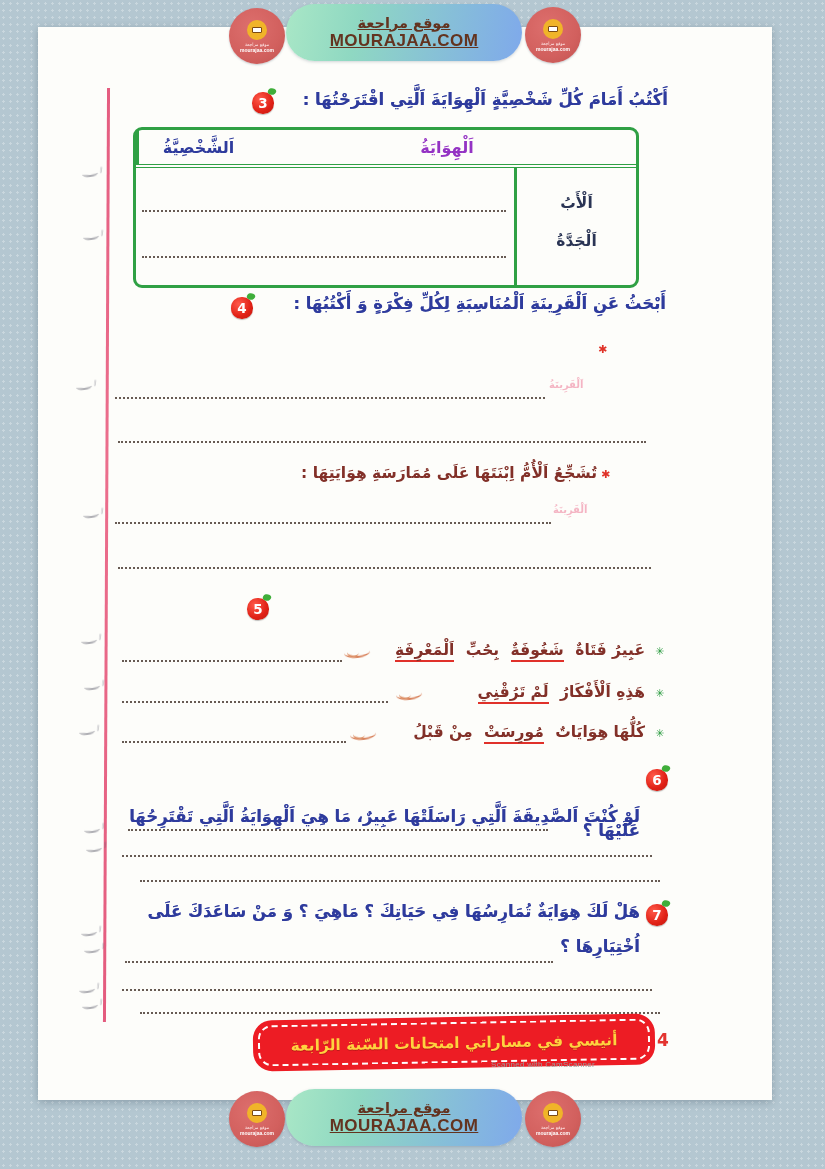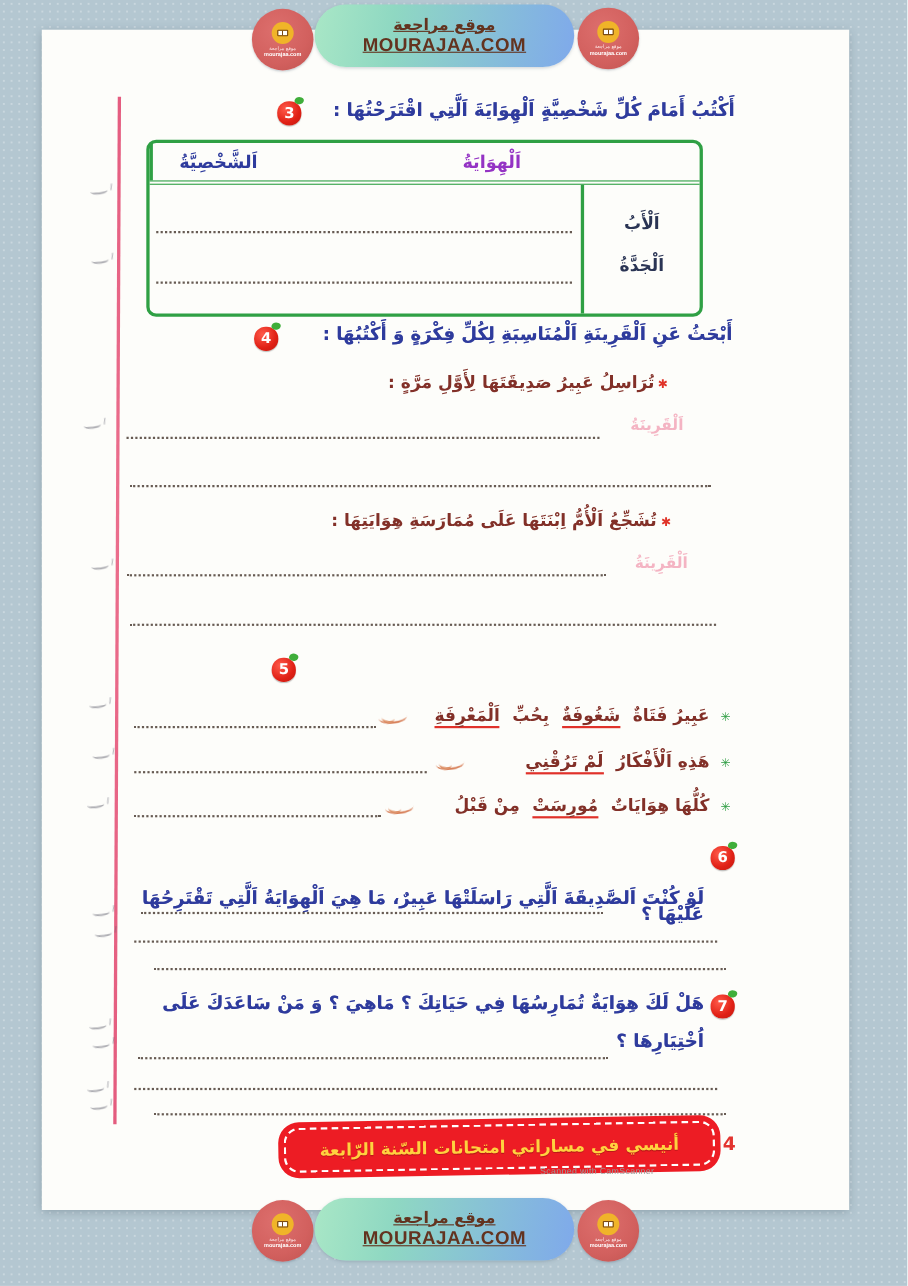--- a/index.html
+++ b/index.html
@@ -46,43 +46,43 @@
     text-shadow:0 0 .4px rgba(46,59,157,.6);
   }
   .maroon {
     position:absolute; direction:rtl; white-space:nowrap;
     color:#823028; font-weight:bold; font-size:15.5px;
   }
   .marker { position:absolute; font-size:11px; line-height:11px; }
   .marker.red { color:#e03328; }
   .marker.green { color:#2f9e44; }
   .hint {
-    position:absolute; direction:rtl; color:#f2a3b6; font-size:14px; font-weight:bold;
-    filter:blur(.7px); opacity:.8; white-space:nowrap;margin-left:24px;
+    position:absolute; direction:rtl; color:#f2a3b6; font-size:10px; font-weight:bold;
+    filter:blur(.7px); opacity:.8; white-space:nowrap;
   }
   .dots { position:absolute; height:0; border-bottom:2.6px dotted #47382f; opacity:.82; }
   .scribble {
     position:absolute; width:26px; height:12px; opacity:.75; filter:blur(.4px);
     border-bottom:2.4px solid #cc5a28; border-radius:50%;
     transform:rotate(-6deg);
   }
   .scribble::before { content:""; position:absolute; left:3px; top:1px; width:12px; height:8px;
     border-bottom:2px solid #d4703a; border-radius:50%; transform:rotate(10deg);}
   
   .tbl {
     position:absolute; left:133px; top:127px; width:506px; height:161px;
     border:3px solid #2fa044; border-radius:9px; direction:rtl;
     display:flex; flex-direction:column; background:transparent;
   }
   .tbl-head { display:flex; height:38px; border-bottom:4px double #2fa044; }
   .th { font-weight:bold; font-size:16px; text-align:center; line-height:36px; }
   .th-char { width:122px; border-left:3px solid #2fa044; color:#2e3b9d; }
   .th-hobby { flex:1; color:#9433c4; }
   .tbl-body { display:flex; flex:1; }
-  .td-char { width:108px; border-left:3px solid #2fa044; text-align:center; }
+  .td-char { width:122px; border-left:3px solid #2fa044; text-align:center; }
   .row-label { color:#2a3454; font-weight:bold; font-size:15.5px; direction:rtl; }
   .td-hobby { flex:1; position:relative; }
   
   .w { margin:0 3px; }
   .u { border-bottom:2.4px solid #e0312a; padding-bottom:1px;text-align:right; }
   
   .pill {
     position:absolute; width:236px; height:57px; border-radius:29px;
     background:linear-gradient(100deg,#a9e7c6 0%,#8fd8c2 30%,#7fa9eb 100%);
     display:flex; flex-direction:column; align-items:center; justify-content:center;
@@ -165,21 +165,20 @@
     </div>
   </div>
 
   <div class="badge" style="left:231px;top:297px">
     <span>4</span>
     <span class="leaf"></span>
   </div>
   <div class="q-head" style="right:159px;top:294px">أَبْحَثُ عَنِ اَلْقَرِينَةِ اَلْمُنَاسِبَةِ لِكُلِّ فِكْرَةٍ وَ أَكْتُبُهَا :</div>
 
   <span class="marker red" style="left:598px;top:344px">✱</span>
-  <div class="maroon" style="right:230px;top:339px">تُرَاسِلُ عَبِيرُ صَدِيقَتَهَا لِأَوَّلِ مَرَّةٍ :</div>
   <div class="hint" style="left:549px;top:379px">اَلْقَرِينَةُ</div>
   <div class="dots" style="left:115px;top:397px;width:430px"></div>
   <div class="dots" style="left:118px;top:441px;width:528px"></div>
 
   <span class="marker red" style="left:601px;top:469px">✱</span>
   <div class="maroon" style="right:228px;top:464px">تُشَجِّعُ اَلْأُمُّ اِبْنَتَهَا عَلَى مُمَارَسَةِ هِوَايَتِهَا :</div>
   <div class="hint" style="left:553px;top:504px">اَلْقَرِينَةُ</div>
   <div class="dots" style="left:115px;top:522px;width:436px"></div>
   <div class="dots" style="left:118px;top:567px;width:533px"></div>
 

